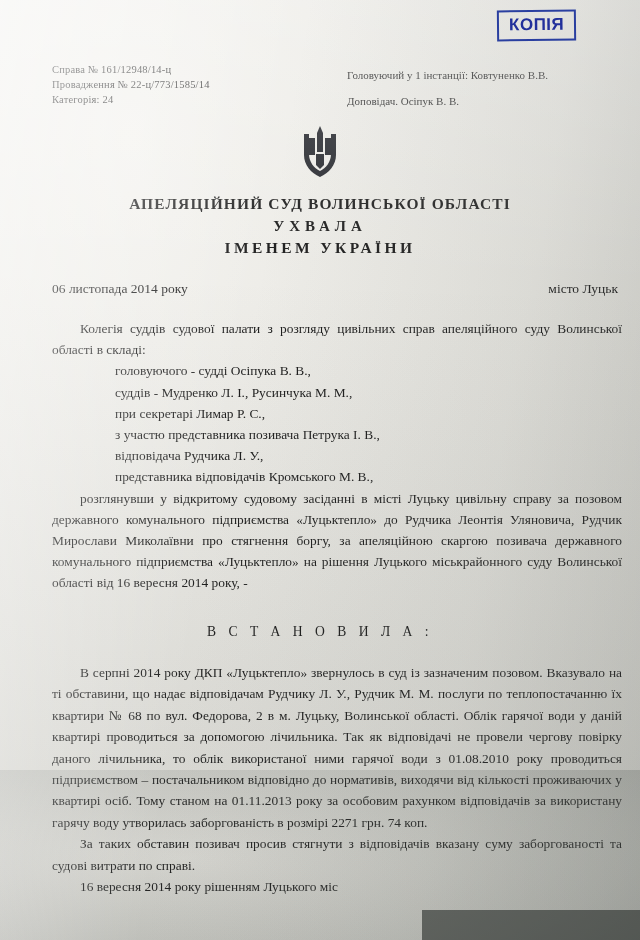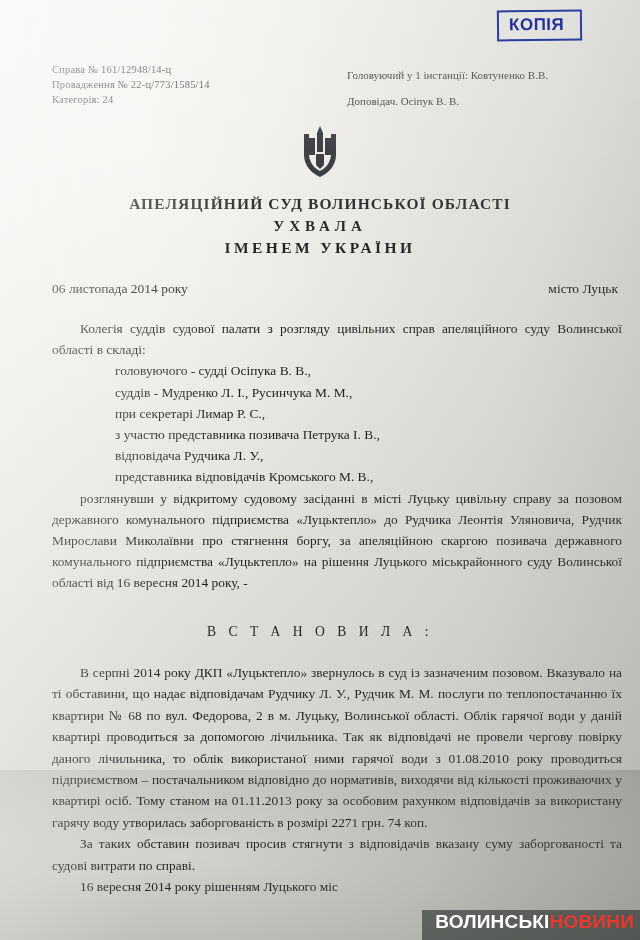--- a/index.html
+++ b/index.html
@@ -45,21 +45,21 @@
   .stamp {
     position: absolute;
     left: 497px;
     top: 10px;
     border: 2px solid #2a3fa0;
     color: #22309b;
     font-family: "Liberation Sans", sans-serif;
     font-weight: bold;
     font-size: 17px;
     letter-spacing: 0.5px;
-    padding: 3px 16px 4px 10px;
+    padding: 3px 10px 4px 10px;
     transform: rotate(-0.6deg);
     z-index: 6;
   }
 
   .meta-left {
     position: absolute;
     left: 52px;
     top: 62px;
     font-size: 10.5px;
     line-height: 15px;
@@ -234,17 +234,14 @@
 
   <div class="vstanovyla">В С Т А Н О В И Л А :</div>
 
   <div class="body2">
     <p class="ind">В серпні 2014 року ДКП «Луцьктепло» звернулось в суд із зазначеним позовом. Вказувало на ті обставини, що надає відповідачам Рудчику Л. У., Рудчик М. М. послуги по теплопостачанню їх квартири № 68 по вул. Федорова, 2 в м. Луцьку, Волинської області. Облік гарячої води у даній квартирі проводиться за допомогою лічильника. Так як відповідачі не провели чергову повірку даного лічильника, то облік використаної ними гарячої води з 01.08.2010 року проводиться підприємством – постачальником відповідно до нормативів, виходячи від кількості проживаючих у квартирі осіб. Тому станом на 01.11.2013 року за особовим рахунком відповідачів за використану гарячу воду утворилась заборгованість в розмірі 2271 грн. 74 коп.</p>
     <p class="ind">За таких обставин позивач просив стягнути з відповідачів вказану суму заборгованості та судові витрати по справі.</p>
     <p class="ind">16 вересня 2014 року рішенням Луцького міс</p>
   </div>
 
   <div class="watermark-bg"></div>
-  <div class="watermark">
-    <span class="wm1">ВОЛИНСЬКІ</span><span class="wm2">НОВИНИ</span>
-  </div>
 
 </div>
 
 </body></html>

